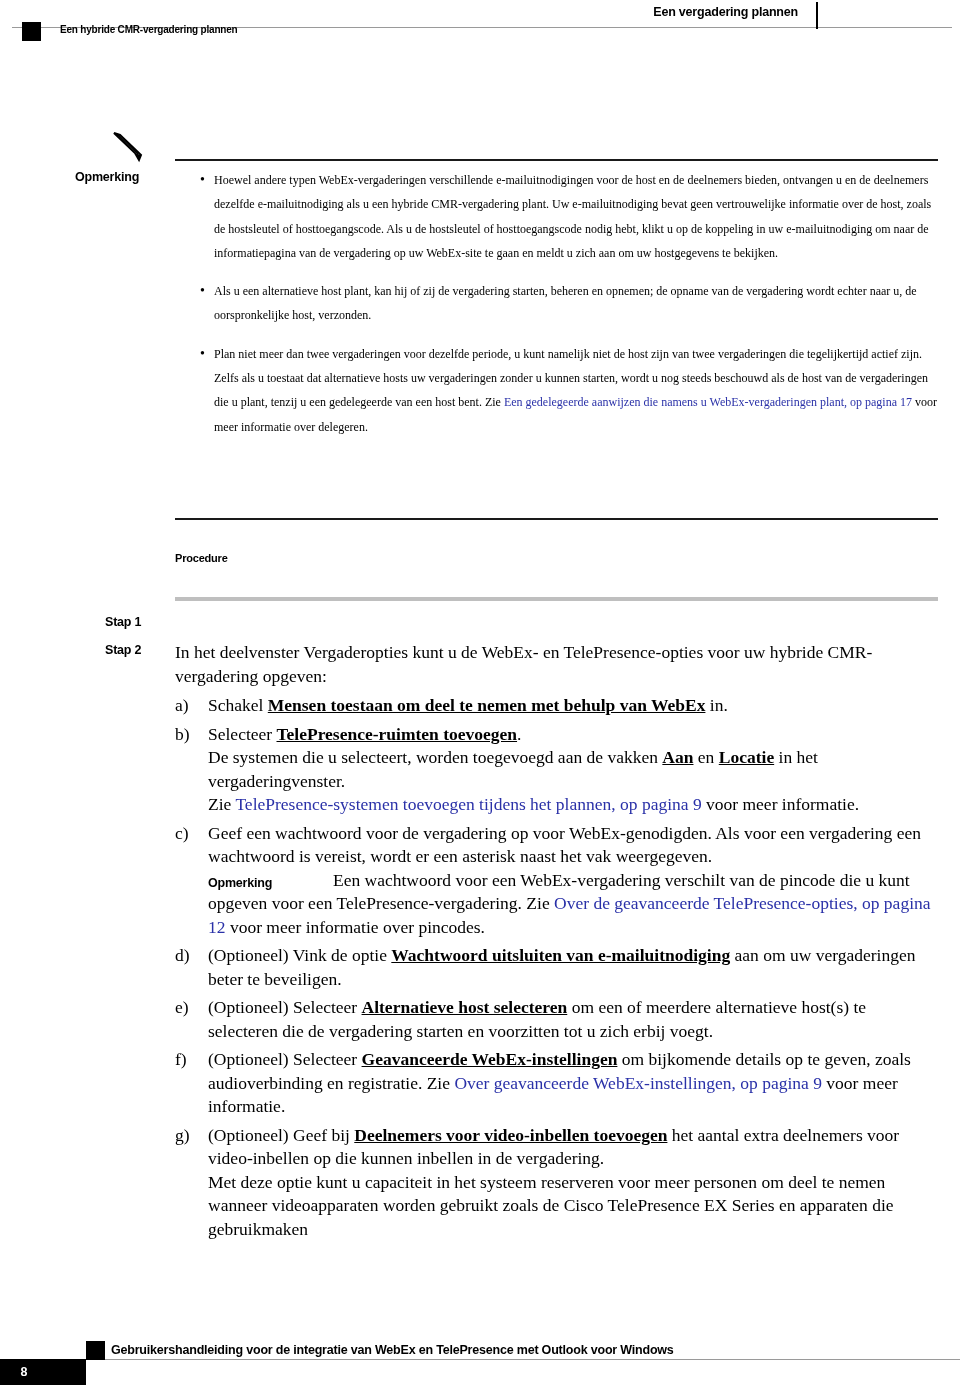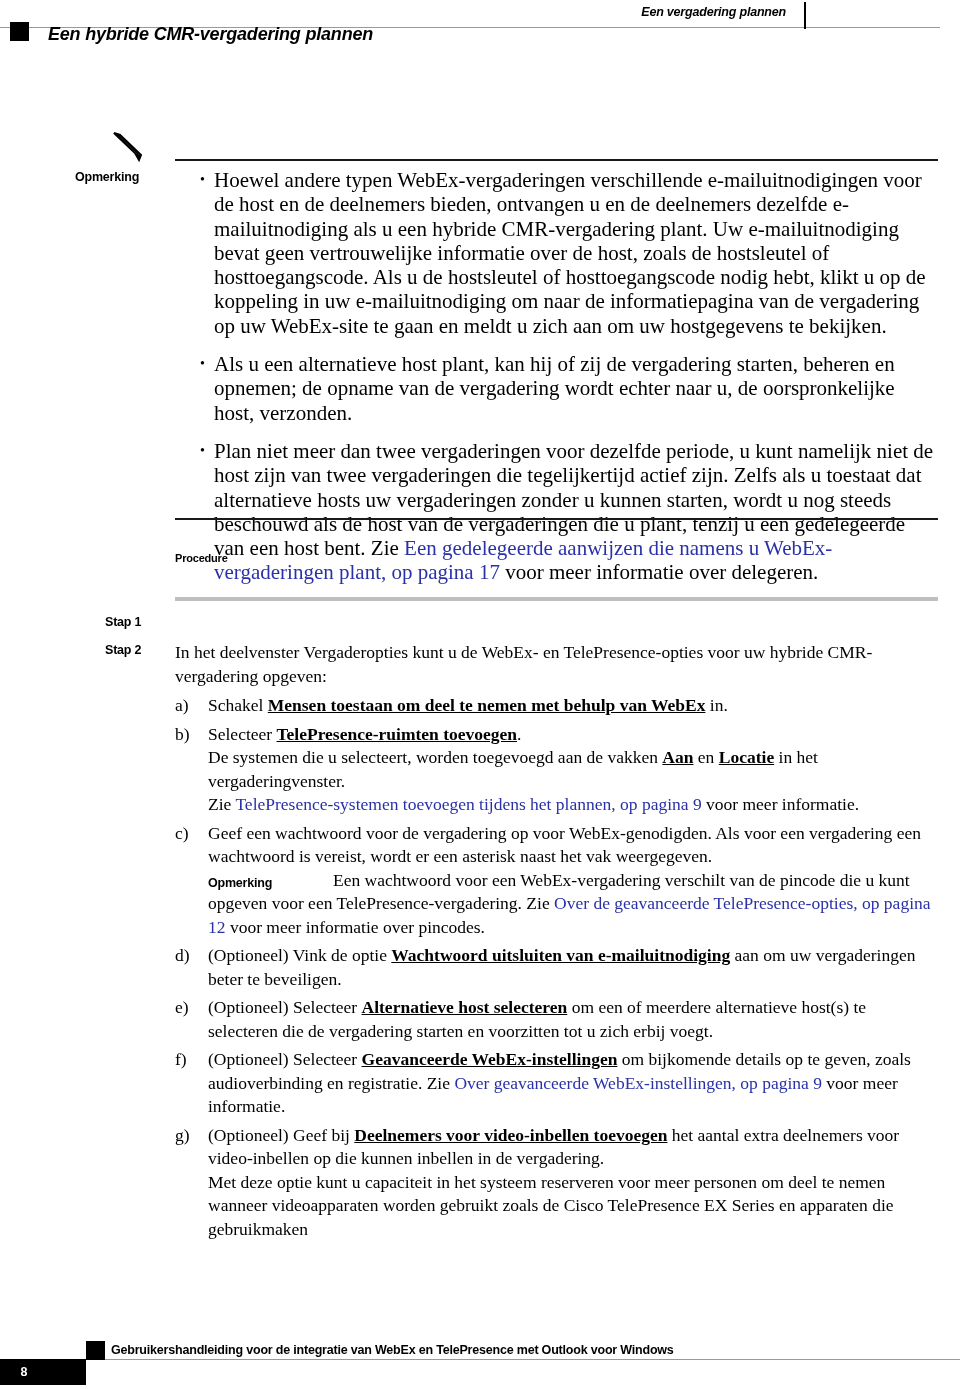--- a/index.html
+++ b/index.html
@@ -12,24 +12,23 @@
     height: 1389px;
     position: relative;
     font-family: "Liberation Serif", "DejaVu Serif", serif;
     color: #000000;
     overflow: hidden;
   }
 
   
   .page-header {
     position: absolute;
-    top: 0; left: 0;
+    top: 0; left: 12px;
     width: 828px;
     height: 46px;
-    font-style: italic;
   }
   .hdr-rule {
     position: absolute;
     left: 0;
     top: 27px;
     width: 940px;
     height: 1px;
     background: #9a9a9a;
   }
   .hdr-right-label {
@@ -58,21 +57,21 @@
     width: 19px;
     height: 19px;
     background: #000;
   }
   .hdr-left-label {
     position: absolute;
     left: 48px;
     top: 24px;
     font-family: "Liberation Sans", sans-serif;
     font-weight: bold;
-    font-size: 18px;
+    font-size: 10px;
     letter-spacing: -0.2px;
     color: #000;
     white-space: nowrap;
   }
 
   
   .note-block {
     position: absolute;
     left: 0;
     top: 130px;
@@ -113,21 +112,21 @@
   .note-body {
     position: absolute;
     left: 196px;
     top: 38px;
     width: 742px;
   }
   .note-bullet {
     position: relative;
     padding-left: 18px;
     margin-bottom: 14px;
-    font-size: 21px;
+    font-size: 12px;
     line-height: 24.3px;
     text-align: left;
   }
   .note-bullet:last-child { margin-bottom: 0; }
   .note-bullet::before {
     content: "\2022";
     position: absolute;
     left: 4px;
     top: 0;
     font-size: 14px;

